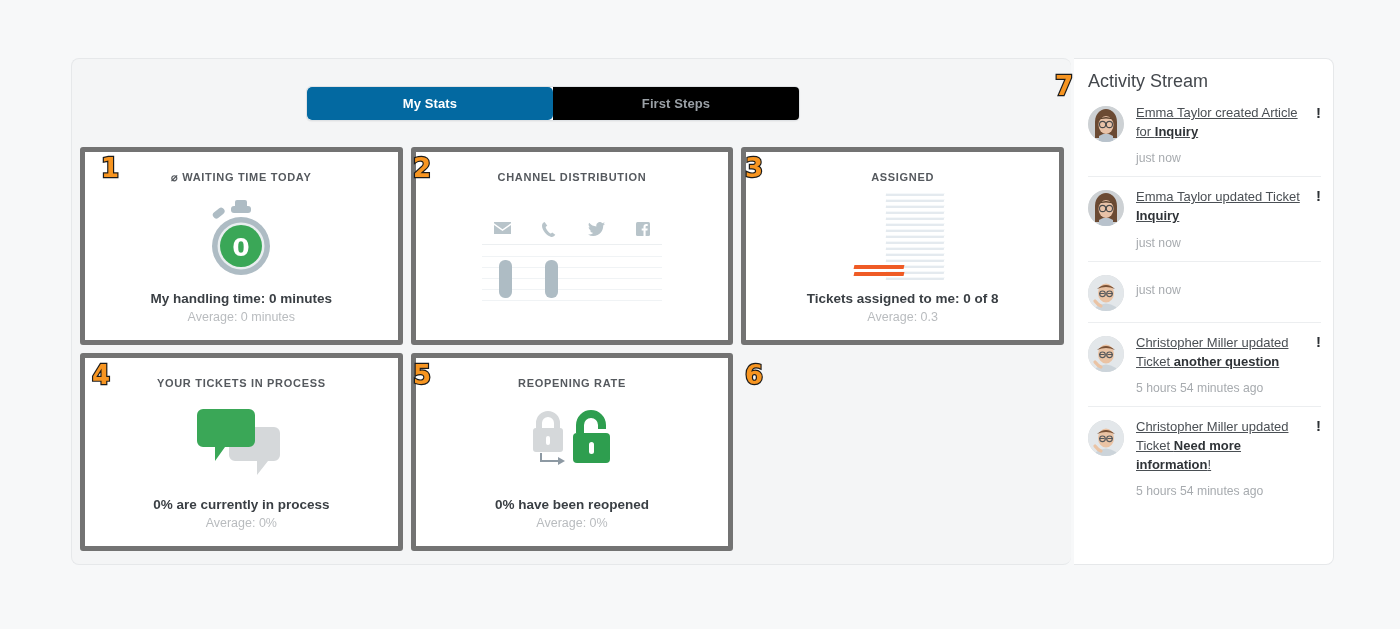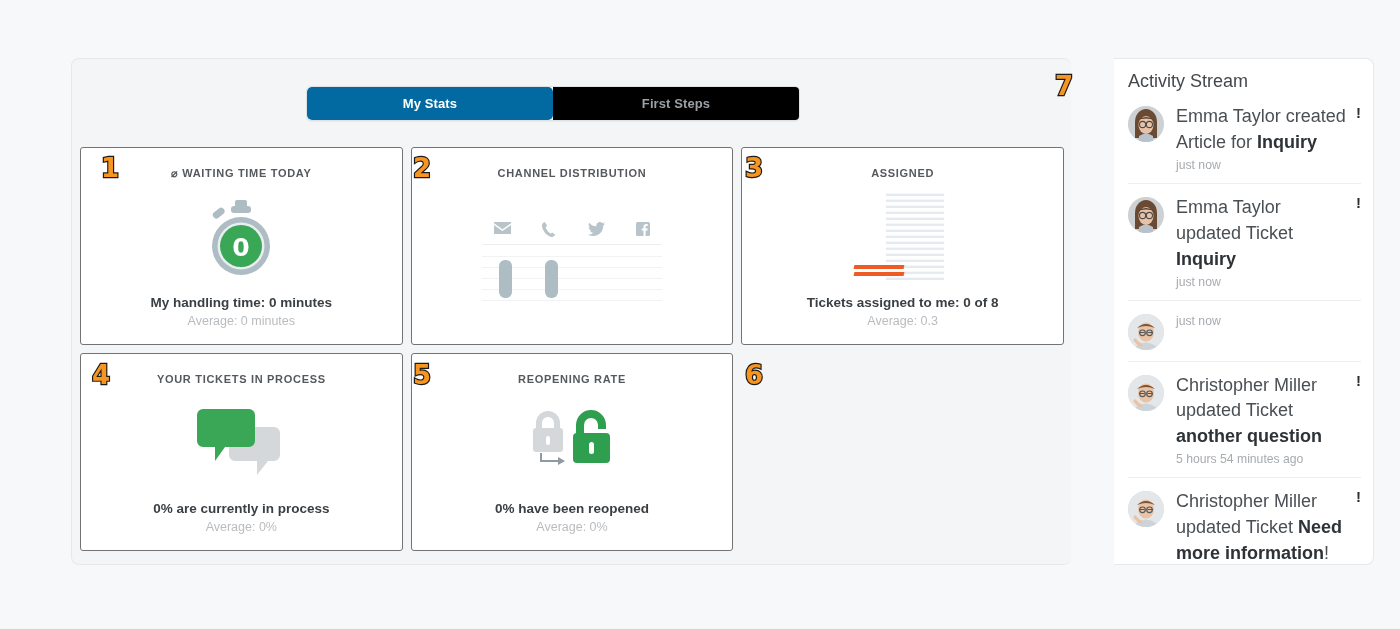--- a/index.html
+++ b/index.html
@@ -51,21 +51,21 @@
   .grid {
     position: absolute; left: 8px; top: 88px;
     width: 984px;
     display: grid;
     grid-template-columns: repeat(3, 1fr);
     grid-auto-rows: 198px;
     gap: 8px;
   }
   .card {
     background: #ffffff;
-    border: 1px solid #737373;
+    border: 5px solid #737373;
     border-radius: 3px;
     position: relative;
     display: flex; flex-direction: column; align-items: center;
     padding-top: 19px;
   }
   .card-title {
     font-size: 11px; font-weight: bold;
     letter-spacing: .7px;
     color: #55595e;
     text-transform: uppercase;
@@ -140,21 +140,21 @@
   .sheet.skew { transform: skewX(-12deg); }
   .osheet {
     position: absolute; left: 6px;
     width: 50px; height: 4px;
     background: #ef5b25;
     transform: skewX(-12deg);
   }
 
   
   .act-panel {
-    position: absolute; left: 1114px; top: 58px;
+    position: absolute; left: 1074px; top: 58px;
     width: 260px; height: 507px;
     background: #ffffff;
     border: 1px solid #e6e8ea;
     border-left: none;
     border-radius: 0 8px 8px 0;
     overflow: hidden;
   }
   .act-title {
     font-size: 18px; color: #44484d;
     padding: 12px 0 10px 14px;
@@ -168,24 +168,24 @@
   }
   .act-item:first-child { border-top: none; padding-top: 2px; }
   .avatar {
     flex: 0 0 auto;
     width: 36px; height: 36px; border-radius: 50%;
     overflow: hidden; background: #d8dbdd;
     margin-top: 2px;
   }
   .act-body { flex: 1 1 auto; padding-right: 14px; }
   .act-text {
-    font-size: 18px; line-height: 1.44; color: #4a4f54;
+    font-size: 13px; line-height: 1.44; color: #4a4f54; text-decoration: underline;
   }
   .act-text b { font-weight: bold; color: #2f3337; }
-  .act-time { font-size: 12.2px; color: #a7abaf; margin-top: 2px; }
+  .act-time { font-size: 12.2px; color: #a7abaf; margin-top: 10px; }
   .act-bang {
     position: absolute; right: 0; top: 10px;
     font-size: 15px; font-weight: bold; color: #2c3034;
   }
   .act-item:first-child .act-bang { top: 2px; }
 </style>
 </head>
 <body>
 
 <div id="root">

